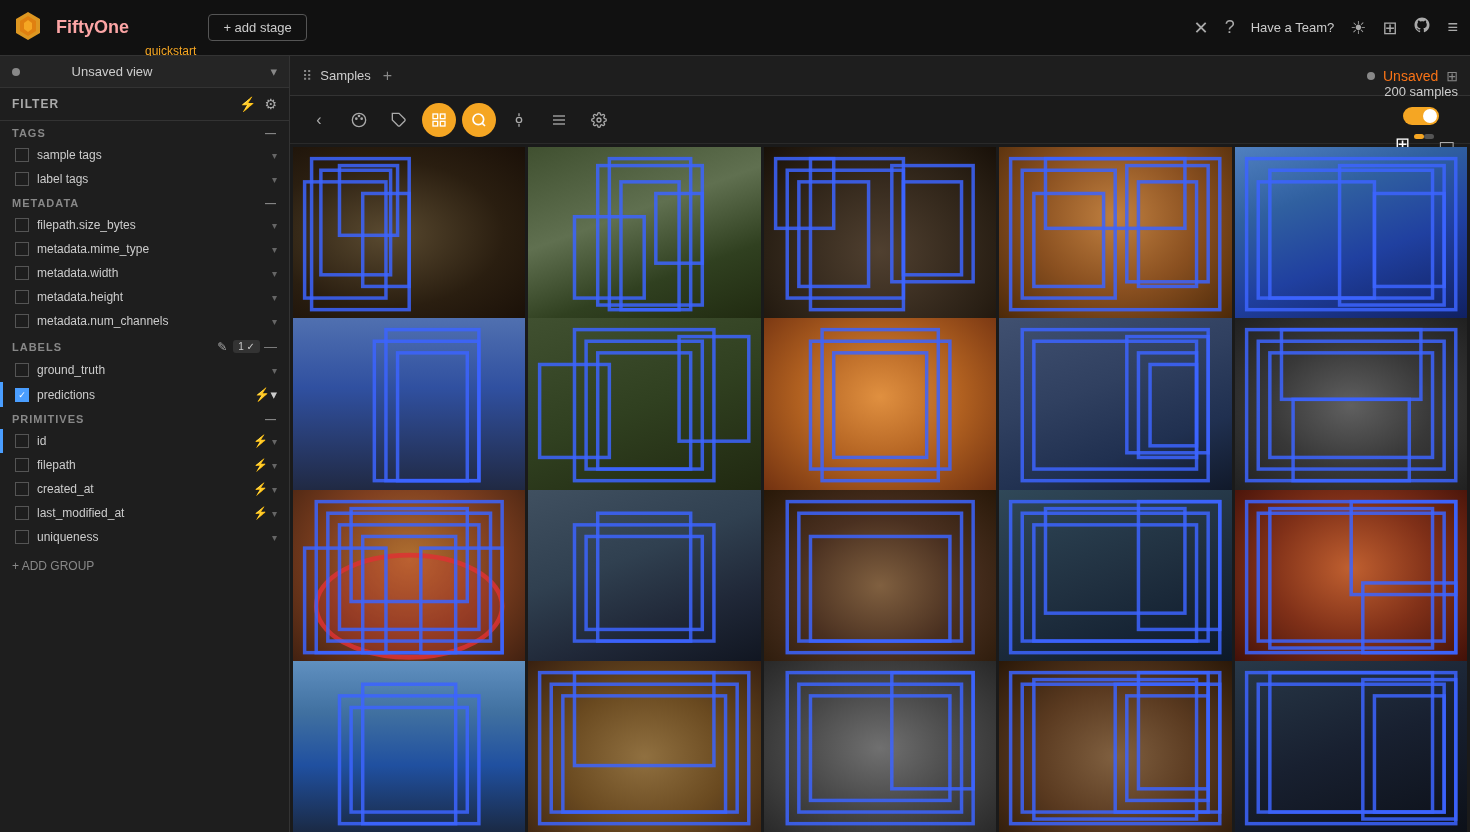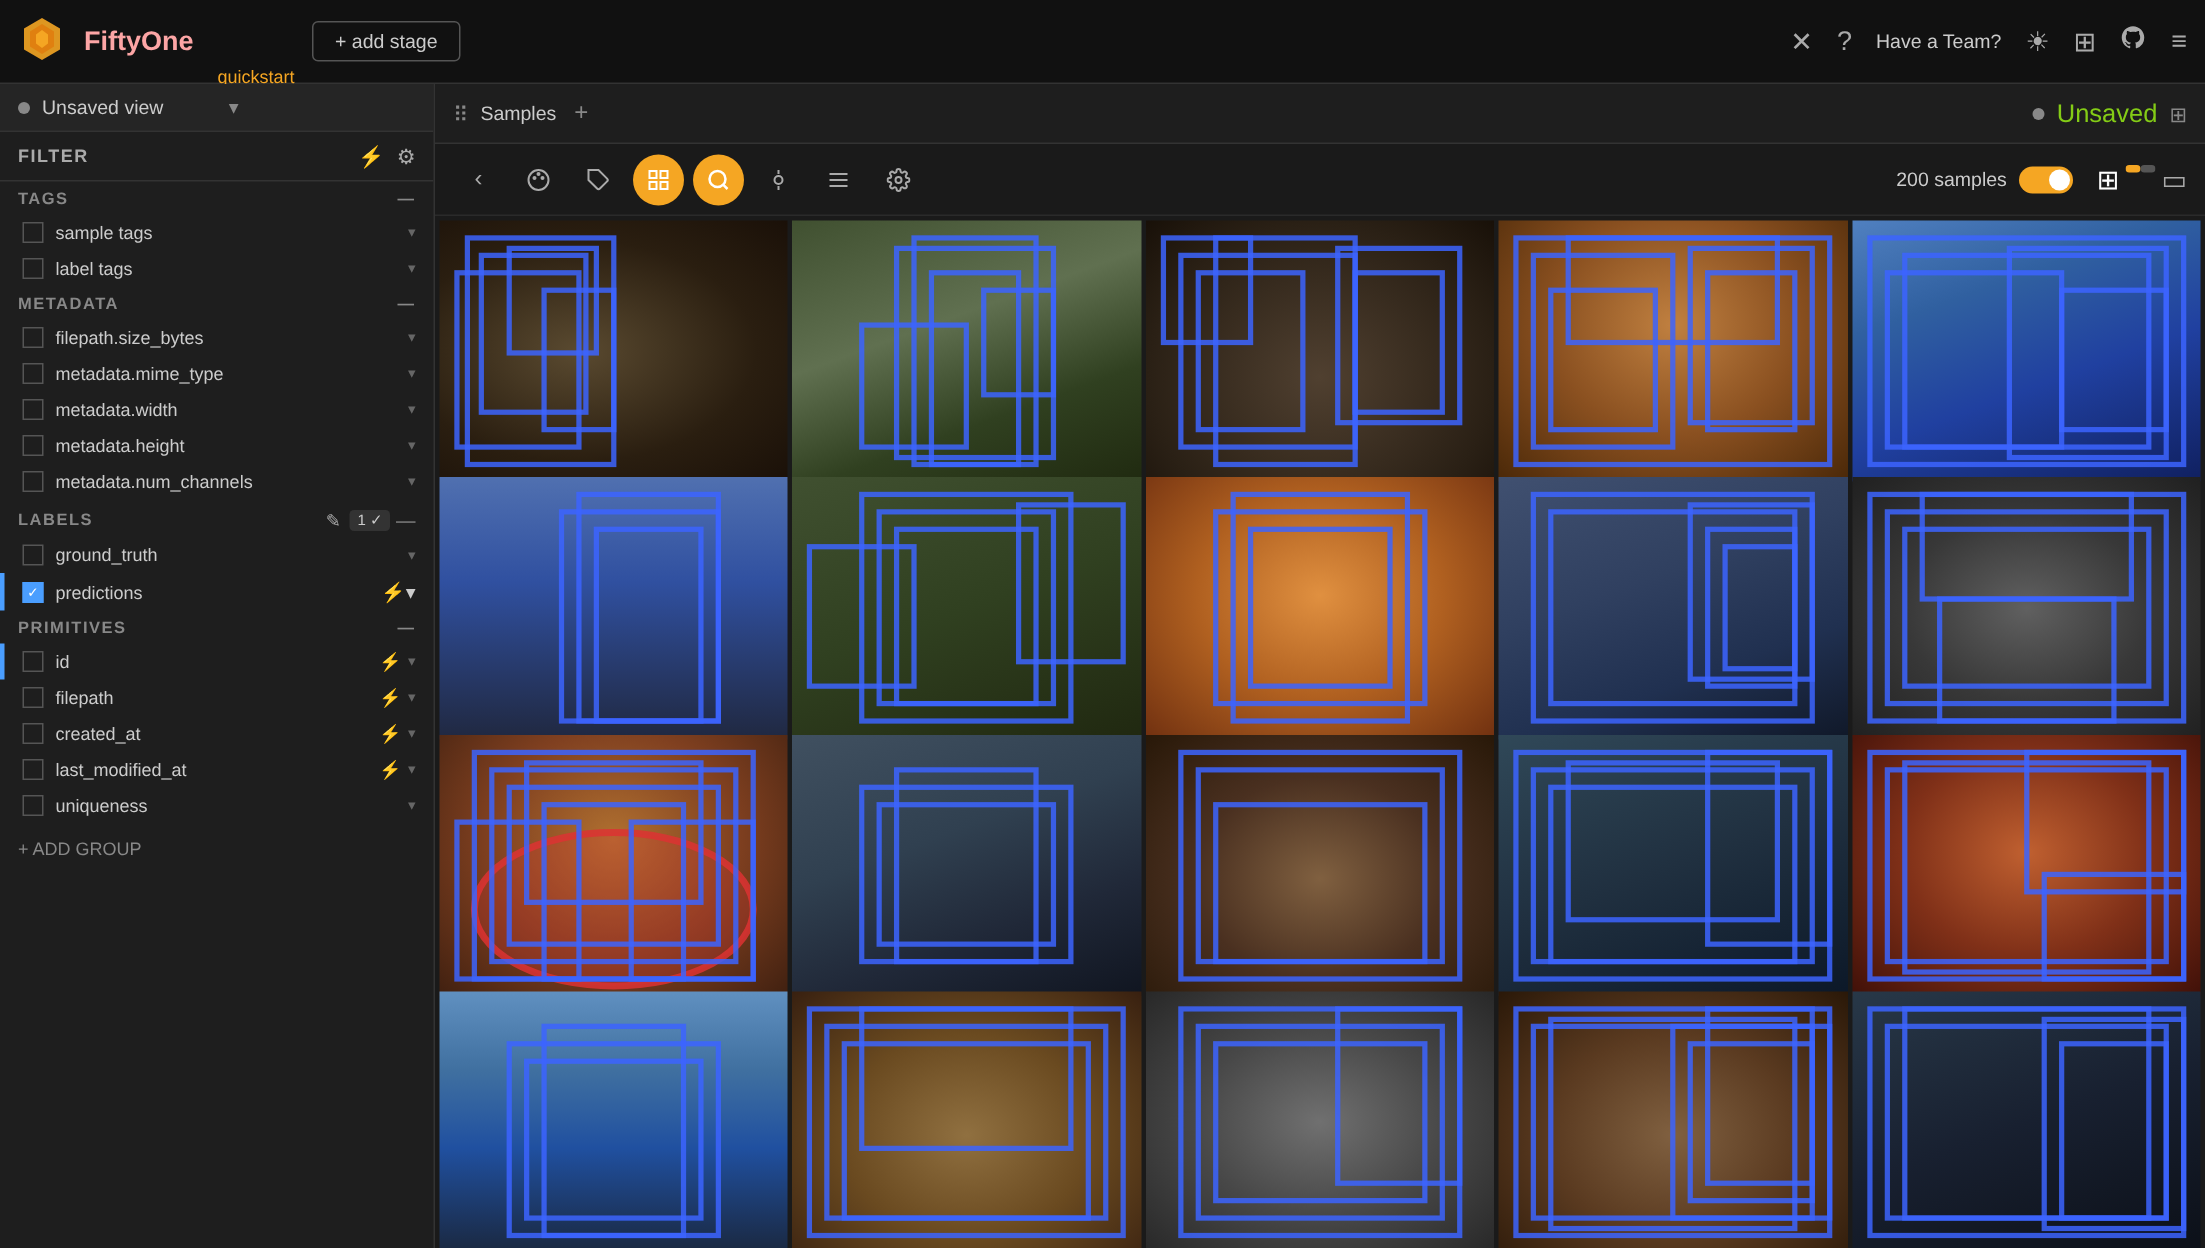--- a/index.html
+++ b/index.html
@@ -34,21 +34,21 @@
     #sidebar::-webkit-scrollbar { width: 4px; }
     #sidebar::-webkit-scrollbar-thumb { background: #444; }
 
     
     #unsaved-view {
       display: flex; align-items: center; padding: 8px 12px;
       border-bottom: 1px solid #333; cursor: pointer;
       background: #252525;
     }
     .dot { width: 8px; height: 8px; border-radius: 50%; background: #888; margin-right: 8px; }
-    #unsaved-view span { flex: 1; }
+    #unsaved-view span { flex: 1; text-align: right; }
     #unsaved-view .chevron { color: #888; }
 
     
     #filter-bar {
       display: flex; align-items: center; padding: 8px 12px;
       border-bottom: 1px solid #333;
     }
     #filter-bar .filter-label { flex: 1; font-size: 12px; letter-spacing: 1px; color: #aaa; font-weight: 600; }
     .filter-icon { color: #aaa; cursor: pointer; margin-left: 8px; font-size: 14px; }
     .lightning { color: #f5a623; }
@@ -101,35 +101,35 @@
     
     #tab-bar {
       display: flex; align-items: center; height: 40px;
       background: #1e1e1e; border-bottom: 1px solid #333; padding: 0 12px; gap: 4px;
     }
     .grid-icon { color: #888; margin-right: 4px; font-size: 14px; }
     .tab-label { font-size: 13px; color: #ccc; }
     .tab-plus { color: #888; font-size: 16px; margin-left: 8px; cursor: pointer; }
     #tab-right { margin-left: auto; display: flex; align-items: center; gap: 8px; }
     .unsaved-dot { width: 8px; height: 8px; border-radius: 50%; background: #888; display: inline-block; }
-    .unsaved-text { font-size: 17px; color: #84cc16; }
+    .unsaved-text { font-size: 14px; color: #f97316; }
 
     
     #toolbar {
       display: flex; align-items: center; height: 48px;
       background: #1a1a1a; border-bottom: 1px solid #2a2a2a;
       padding: 0 12px; gap: 6px;
     }
     .tb-btn {
       width: 34px; height: 34px; border-radius: 50%; background: transparent;
       border: none; cursor: pointer; display: flex; align-items: center; justify-content: center;
       color: #aaa; font-size: 16px;
     }
     .tb-btn.orange { background: #f5a623; color: #fff; }
-    #sample-count { margin-left: auto; display: flex; align-items: center; gap: 8px; font-size: 13px; color: #ccc; }
+    #sample-count { margin-left: auto; display: flex; align-items: center; gap: 8px; font-size: 13px; color: #ccc; flex-direction: column; }
     .toggle-track {
       width: 36px; height: 18px; border-radius: 9px; background: #444;
       display: flex; align-items: center; padding: 2px; cursor: pointer;
     }
     .toggle-track.on { background: #f5a623; justify-content: flex-end; }
     .toggle-thumb { width: 14px; height: 14px; border-radius: 50%; background: #fff; }
     .view-icons { display: flex; gap: 4px; margin-left: 8px; }
     .view-icon { color: #aaa; font-size: 18px; cursor: pointer; }
     .view-icon.active { color: #fff; }
 

